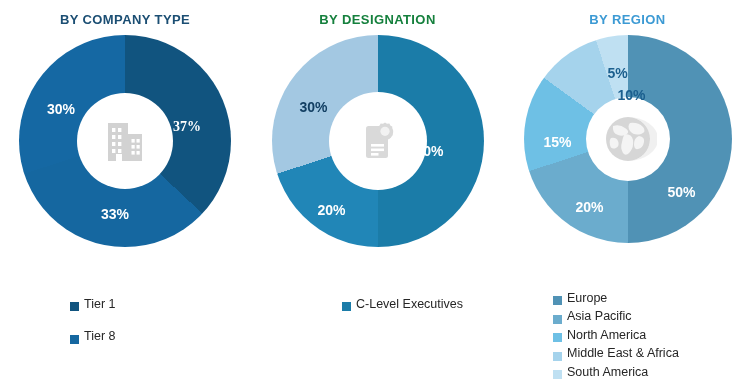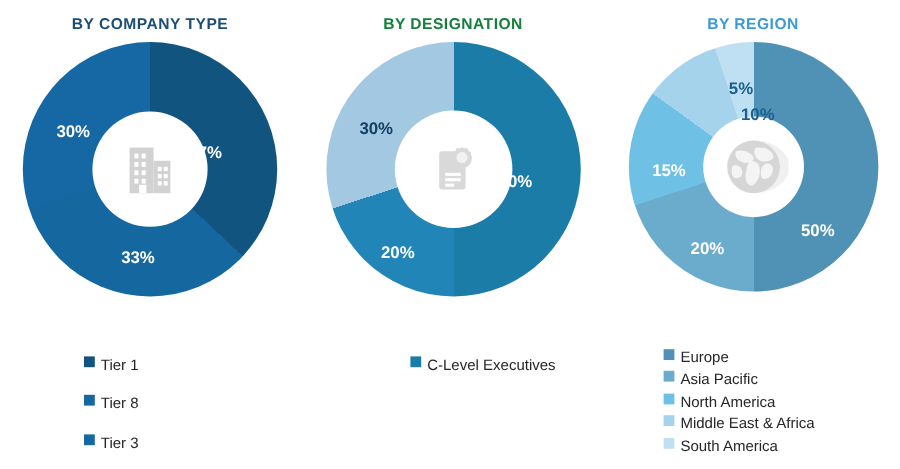--- a/index.html
+++ b/index.html
@@ -72,21 +72,21 @@
   .lbl-dark  { color: #123f63; }
   .lbl-blue  { color: #1b5f8e; }
 
   .legend {
     position: absolute;
     left: 0;
     width: 100%;
   }
   .legend-row {
     display: flex;
-    align-items: flex-start;
+    align-items: flex-end;
     font-size: 12.5px;
     color: #262626;
     font-family: "Liberation Sans", sans-serif;
     line-height: 1.15;
   }
   .swatch {
     width: 9px;
     height: 9px;
     margin-right: 5px;
     flex: 0 0 auto;
@@ -131,37 +131,33 @@
             <rect x="32.5" y="24" width="3.2" height="3.6" fill="#ffffff"></rect>
             <rect x="37.5" y="24" width="3.2" height="3.6" fill="#ffffff"></rect>
             <rect x="32.5" y="30" width="3.2" height="3.6" fill="#ffffff"></rect>
             <rect x="37.5" y="30" width="3.2" height="3.6" fill="#ffffff"></rect>
             <rect x="32.5" y="36" width="3.2" height="3.6" fill="#ffffff"></rect>
             <rect x="37.5" y="36" width="3.2" height="3.6" fill="#ffffff"></rect>
             <rect x="17" y="39" width="6" height="7" fill="#ffffff"></rect>
           </svg>
         </div>
       </div>
-      <span class="seg-label lbl-white" style="left:152px; top:92px;">37%</span>
+      <span class="seg-label lbl-white" style="left:168px; top:92px;font-family:Liberation Serif, serif;">37%</span>
       <span class="seg-label lbl-white" style="left:96px; top:179px;">33%</span>
       <span class="seg-label lbl-white" style="left:42px; top:74px;">30%</span>
     </div>
 
     <div class="legend" id="legend-company">
       <div class="legend-row">
         <span class="swatch" style="background:#11547f;"></span>
         <span>Tier 1</span>
       </div>
       <div class="legend-row">
         <span class="swatch" style="background:#1567a0;"></span>
         <span>Tier 8</span>
-      </div>
-      <div class="legend-row">
-        <span class="swatch" style="background:#1568a3;"></span>
-        <span>Tier 3</span>
       </div>
     </div>
   </div>
 
   <div class="panel" id="panel-desig">
 
     <div class="panel-title" id="title-desig">BY DESIGNATION</div>
 
     <div class="donut-wrap" style="width:212px;height:212px;">
       <div class="donut" style="width:212px;height:212px;

